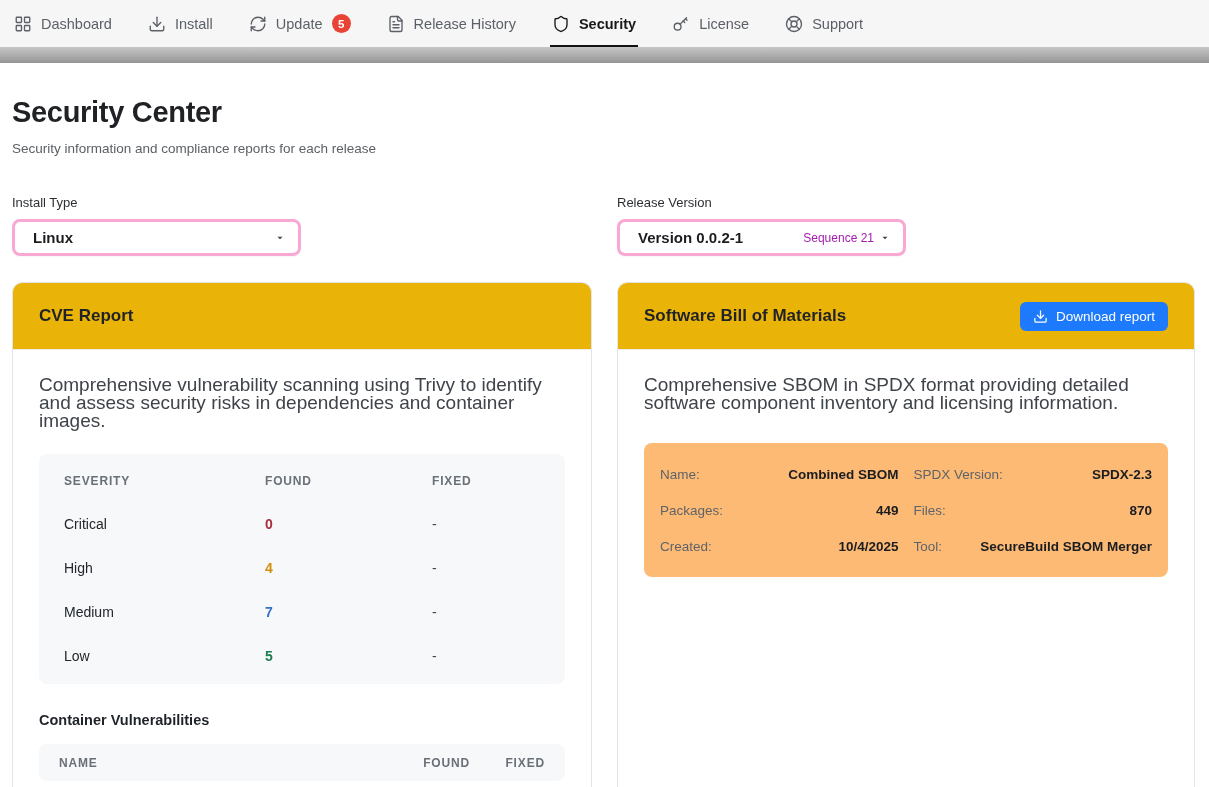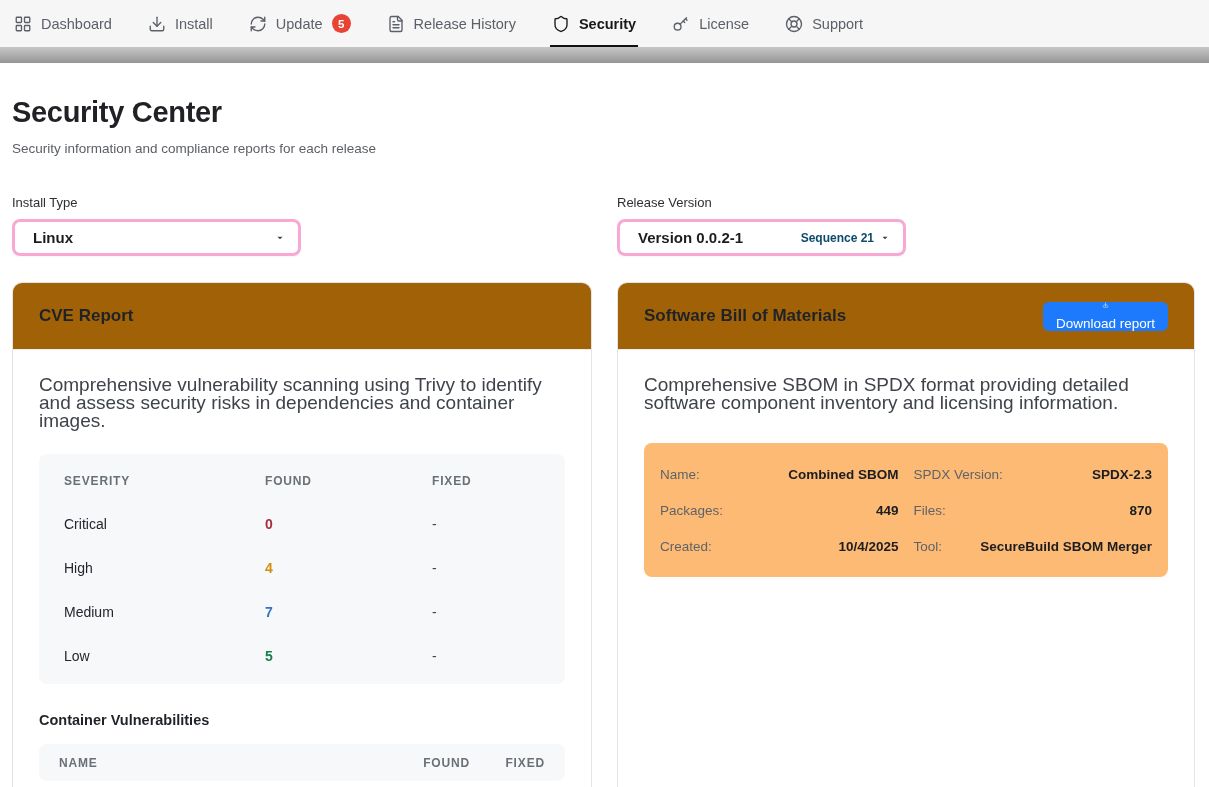--- a/index.html
+++ b/index.html
@@ -29,29 +29,29 @@
   .page-subtitle { margin-top: 12px; font-size: 13.5px; color: #5c6066; }
 
   
   .filters { margin-top: 39px; display: grid; grid-template-columns: 580px 578px; column-gap: 25px; }
   .filter-label { font-size: 13px; color: #2d2f33; margin-bottom: 9px; }
   .select { width: 289px; height: 37px; background: #fff; border: 3px solid #f9a8d4;
     border-radius: 8px; box-shadow: 0 1px 2px rgba(0,0,0,0.04); display: flex;
     align-items: center; justify-content: space-between; padding: 0 13px 0 18px; cursor: pointer; }
   .select-value { font-size: 15px; font-weight: 700; color: #1b1d20; }
   .select-right { display: flex; align-items: center; gap: 6px; }
-  .select-hint { font-size: 12px; color: #0c4a6e; font-weight: bold; }
+  .select-hint { font-size: 12px; color: #a21caf; }
   .caret { width: 10px; height: 10px; fill: #3c4043; }
 
   
   .cards { margin-top: 26px; display: grid; grid-template-columns: 580px 578px;
     column-gap: 25px; align-items: stretch; }
   .card { border: 1px solid #e3e4e7; border-radius: 10px; background: #fff;
     overflow: hidden; min-height: 520px; }
-  .card-header { background: #a16207; border-bottom: 1px solid #ececee;
+  .card-header { background: #eab308; border-bottom: 1px solid #ececee;
     padding: 0 26px; height: 67px; display: flex; align-items: center;
     justify-content: space-between; }
   .card-title { font-size: 17px; font-weight: 600; color: #1f2328; }
   .card-body { padding: 26px; }
   .card-desc { font-size: 19px; line-height: 18px; color: #3f434a; max-width: 532px; }
 
   
   .sev-box { margin-top: 24px; background: #f7f8fa; border-radius: 8px; padding: 6px 0; }
   .sev-row { display: grid; grid-template-columns: 201px 167px 1fr; padding: 0 25px;
     align-items: center; }
@@ -66,21 +66,21 @@
   .cont-head { margin-top: 16px; background: #f7f8fa; border-radius: 8px; height: 37px;
     display: flex; align-items: center; padding: 0 20px; }
   .cont-head .name-col { flex: 1; }
   .cont-head .found-col { width: 62px; text-align: right; }
   .cont-head .fixed-col { width: 57px; text-align: right; margin-left: 18px; }
 
   
   .btn-primary { background: #1d7afc; color: #fff; border: none; border-radius: 6px;
     height: 29px; padding: 0 13px; font-size: 13.5px; font-weight: 500;
     font-family: "Liberation Sans", sans-serif; display: flex; align-items: center;
-    gap: 8px; cursor: pointer; flex-direction: column; }
+    gap: 8px; cursor: pointer; }
   .btn-primary svg { width: 15px; height: 15px; stroke: #fff; fill: none;
     stroke-width: 2; stroke-linecap: round; stroke-linejoin: round; }
 
   
   .sbom-box { margin-top: 31px; background: #fdba74; border-radius: 8px;
     padding: 13px 16px; }
   .sbom-grid { display: grid; grid-template-columns: 1fr 1fr; column-gap: 15px;
     row-gap: 0; }
   .sbom-cell { display: flex; align-items: center; height: 36px; }
   .sbom-label { font-size: 13.5px; color: #5f6368; }

